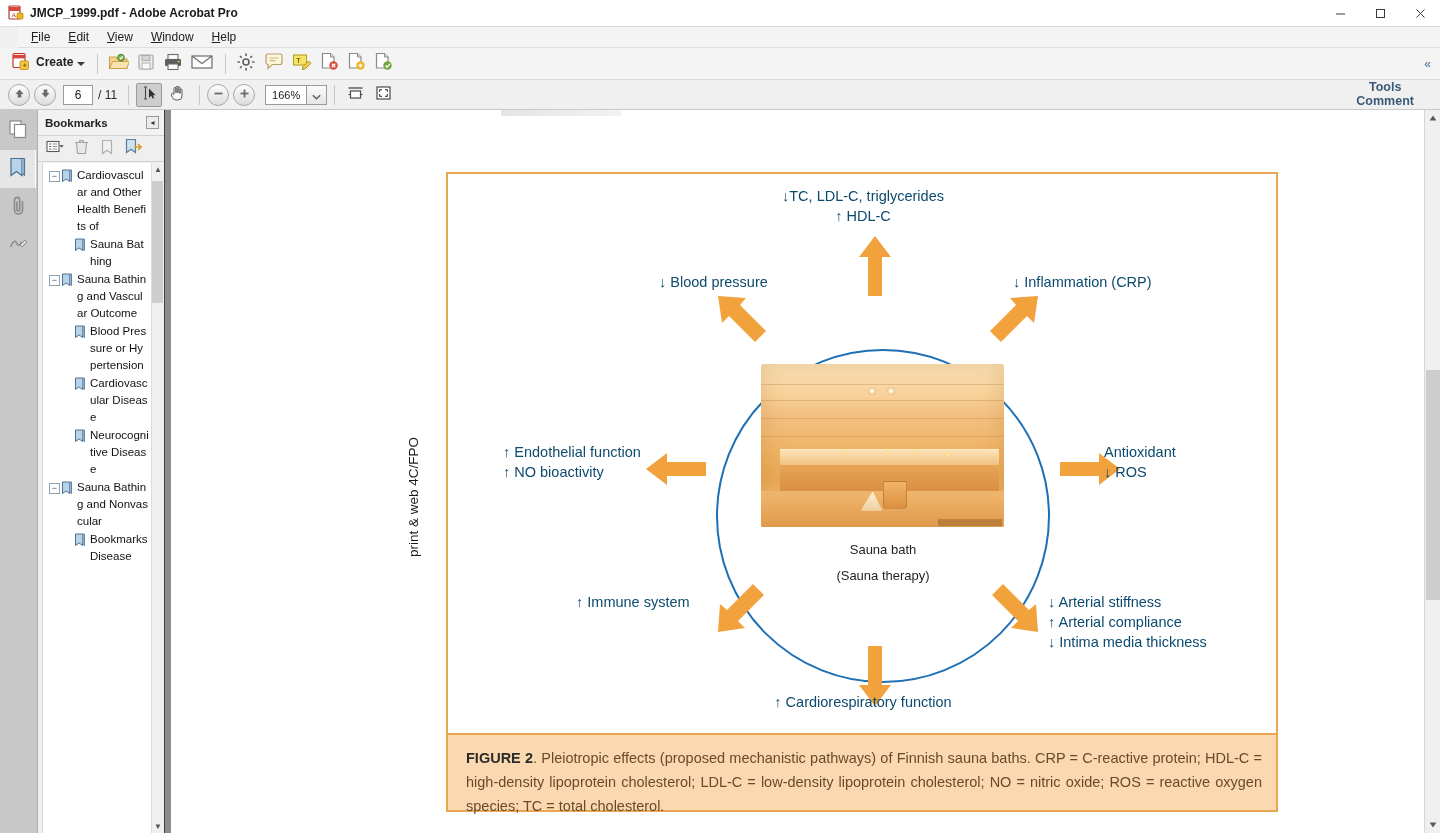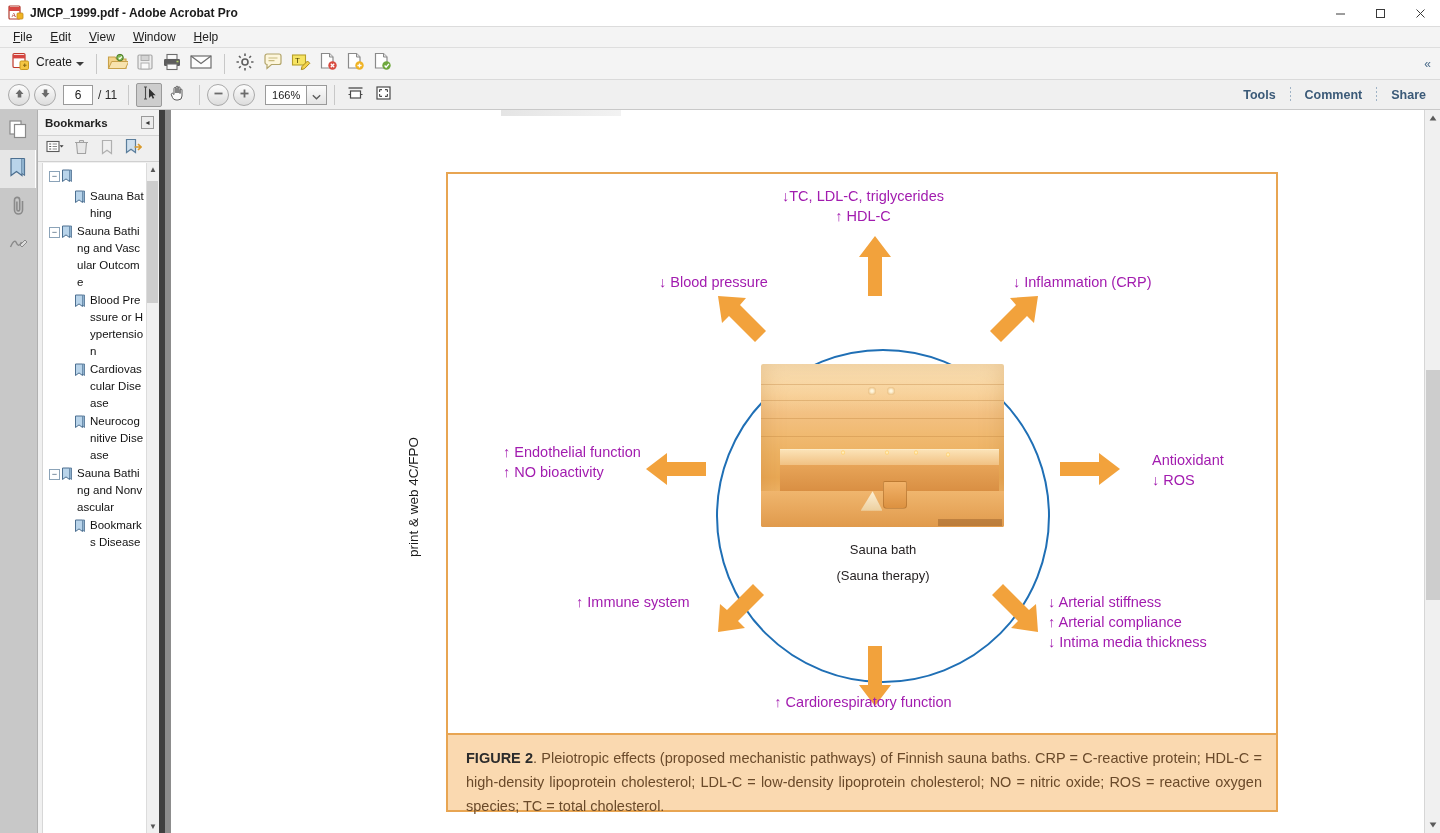--- a/index.html
+++ b/index.html
@@ -47,41 +47,42 @@
     color: #3a3a3a;
   }
 
   
   .menubar {
     height: 21px; flex: 0 0 21px;
     background: #f4f4f4;
     border-bottom: 1px solid #dedede;
     display: flex; align-items: center;
     padding-left: 4px;
+    margin-left: 18px;
   }
   .menu-item {
     font-size: 12px; color: #202020;
     padding: 2px 9px; white-space: nowrap;
   }
   .menu-item u { text-decoration: underline; }
 
   
   .toolbar {
     height: 32px; flex: 0 0 32px;
     background: #f4f4f4;
     border-bottom: 1px solid #dadada;
     display: flex; align-items: center;
     padding-left: 8px; position: relative;
   }
   .tb-btn {
     height: 26px; display: flex; align-items: center;
     padding: 0 3px; margin-right: 2px;
   }
   .create-label {
-    font-size: 12px; font-weight: normal; color: #1d1d1d;
+    font-size: 12px; font-weight: bold; color: #1d1d1d;
     margin: 0 4px 4px 5px;
   }
   .caret-down {
     width: 0; height: 0;
     border-left: 4px solid transparent;
     border-right: 4px solid transparent;
     border-top: 4px solid #3c3c3c;
   }
   .tb-sep {
     width: 1px; height: 20px; background: #c8c8c8; margin: 0 7px;
@@ -131,21 +132,21 @@
     text-align: center; line-height: 18px;
   }
   .zoom-drop {
     width: 20px; height: 20px;
     background: linear-gradient(#fbfbfb,#e4e4e4);
     border: 1px solid #9a9a9a; border-left: none;
     display: flex; align-items: center; justify-content: center;
   }
   .nav-right {
     position: absolute; right: 0; top: 0; height: 30px;
-    display: flex; align-items: center; 
+    display: flex; align-items: center; padding-right: 12px; flex-direction: column;
   }
   .nav-right-btn {
     font-size: 12.5px; font-weight: bold; color: #3b5a78;
     padding: 0 14px; white-space: nowrap;
   }
   .nav-right-sep {
     width: 1px; height: 16px;
     background: repeating-linear-gradient(#9fb3c6 0 2px, transparent 2px 4px);
   }
 
@@ -162,21 +163,21 @@
   .rail-btn {
     width: 36px; height: 38px;
     display: flex; align-items: center; justify-content: center;
   }
   .rail-btn.active { background: #e6e6e6; border-right: 1px solid #ffffff; }
 
   
   .bm-panel {
     width: 127px; flex: 0 0 127px;
     background: #f0f0f0;
-    border-right: 6px solid #404040;
+    border-right: 1px solid #404040;
     display: flex; flex-direction: column;
   }
   .bm-header {
     height: 26px; flex: 0 0 26px;
     display: flex; align-items: center; justify-content: space-between;
     padding: 0 5px 0 7px;
     background: #f2f2f2;
     border-bottom: 1px solid #d3d3d3;
   }
   .bm-title { font-size: 11.5px; font-weight: bold; color: #222; }
@@ -389,21 +390,21 @@
     left: 268px; top: 363px;
     width: 334px;
     text-align: center;
     font-size: 13px; line-height: 26px;
     color: #231f20;
   }
 
   .lbl {
     position: absolute;
     font-size: 14.5px; line-height: 20px;
-    color: #a21caf; white-space: nowrap;
+    color: #0c4a6e; white-space: nowrap;
   }
   .lbl.r { text-align: right; }
 
   .arrow { position: absolute; }
   .arrow svg { display: block; }
 </style>
 </head>
 <body>
 
 <div class="app">
@@ -744,20 +745,21 @@
       </div>
 
       <div class="bm-tree">
         <div class="bm-tree-inner" id="bm-list">
             <div class="bm-node" style="padding-left: 6px;">
               <span class="bm-exp">−</span>
               <span class="bm-bk-icon"><svg width="12" height="14" viewBox="0 0 12 14">
                   <path d="M1.5 1 h7 v11.5 l-3.5-2.6 l-3.5 2.6 z" fill="#b9d4ea" stroke="#4c6f90" stroke-width="1"></path>
                   <path d="M8.5 1 h2 v11.5 l-2-1.5" fill="#8fb2ce" stroke="#4c6f90" stroke-width=".8"></path>
                 </svg></span>
+              <span class="bm-label">Cardiovascular and Other Health Benefits of</span>
             </div>
             <div class="bm-node" style="padding-left: 19px;">
               <span class="bm-exp-spacer"></span>
               <span class="bm-bk-icon"><svg width="12" height="14" viewBox="0 0 12 14">
                   <path d="M1.5 1 h7 v11.5 l-3.5-2.6 l-3.5 2.6 z" fill="#b9d4ea" stroke="#4c6f90" stroke-width="1"></path>
                   <path d="M8.5 1 h2 v11.5 l-2-1.5" fill="#8fb2ce" stroke="#4c6f90" stroke-width=".8"></path>
                 </svg></span>
               <span class="bm-label">Sauna Bathing</span>
             </div>
             <div class="bm-node" style="padding-left: 6px;">
@@ -907,21 +909,21 @@
 
               <div class="lbl" style="left:565px;top:98px;">
                 <div>↓ Inflammation (CRP)</div>
               </div>
 
               <div class="lbl r" style="left:0px;top:268px;width:196px;">
                 <div style="text-align:left;padding-left:55px;">↑ Endothelial function</div>
                 <div style="text-align:left;padding-left:55px;">↑ NO bioactivity</div>
               </div>
 
-              <div class="lbl" style="left:704px;top:268px;margin-top:8px;">
+              <div class="lbl" style="left:656px;top:268px;">
                 <div>Antioxidant</div>
                 <div>↓ ROS</div>
               </div>
 
               <div class="lbl" style="left:128px;top:418px;">
                 <div>↑ Immune system</div>
               </div>
 
               <div class="lbl" style="left:600px;top:418px;">
                 <div>↓ Arterial stiffness</div>

